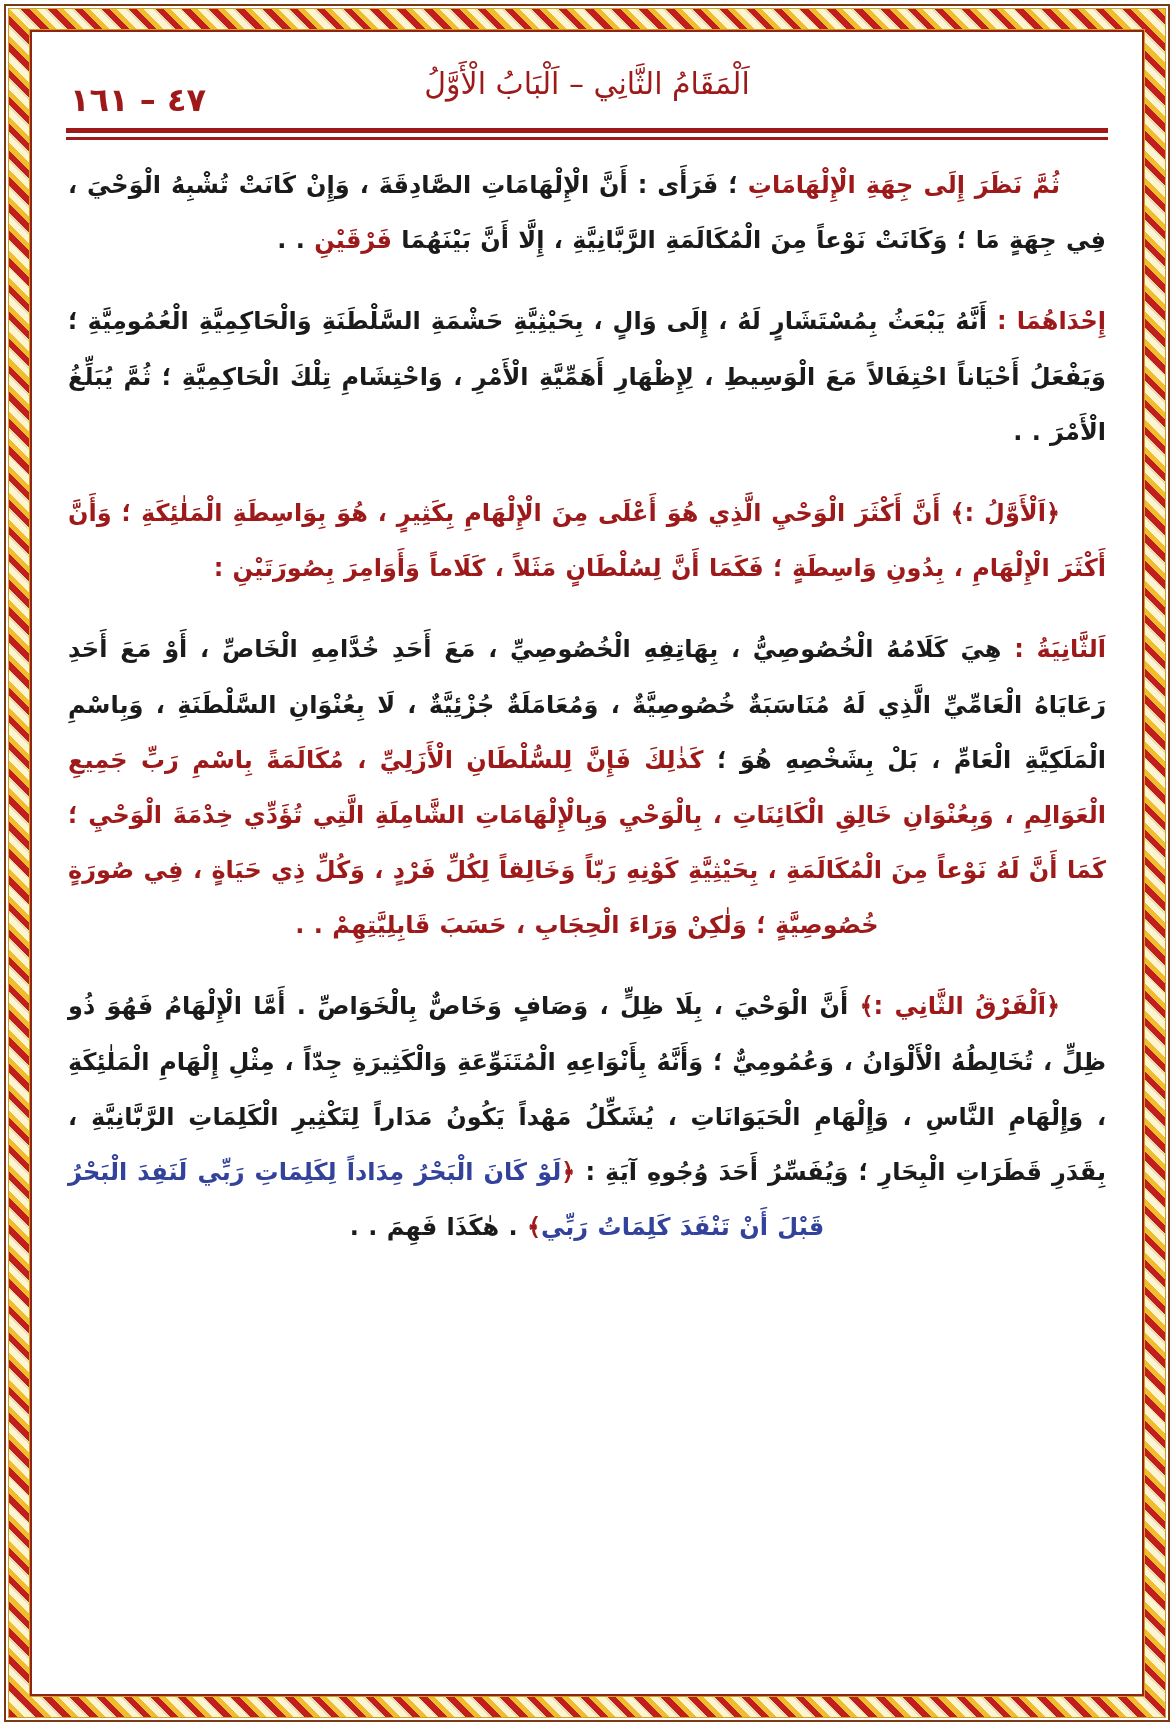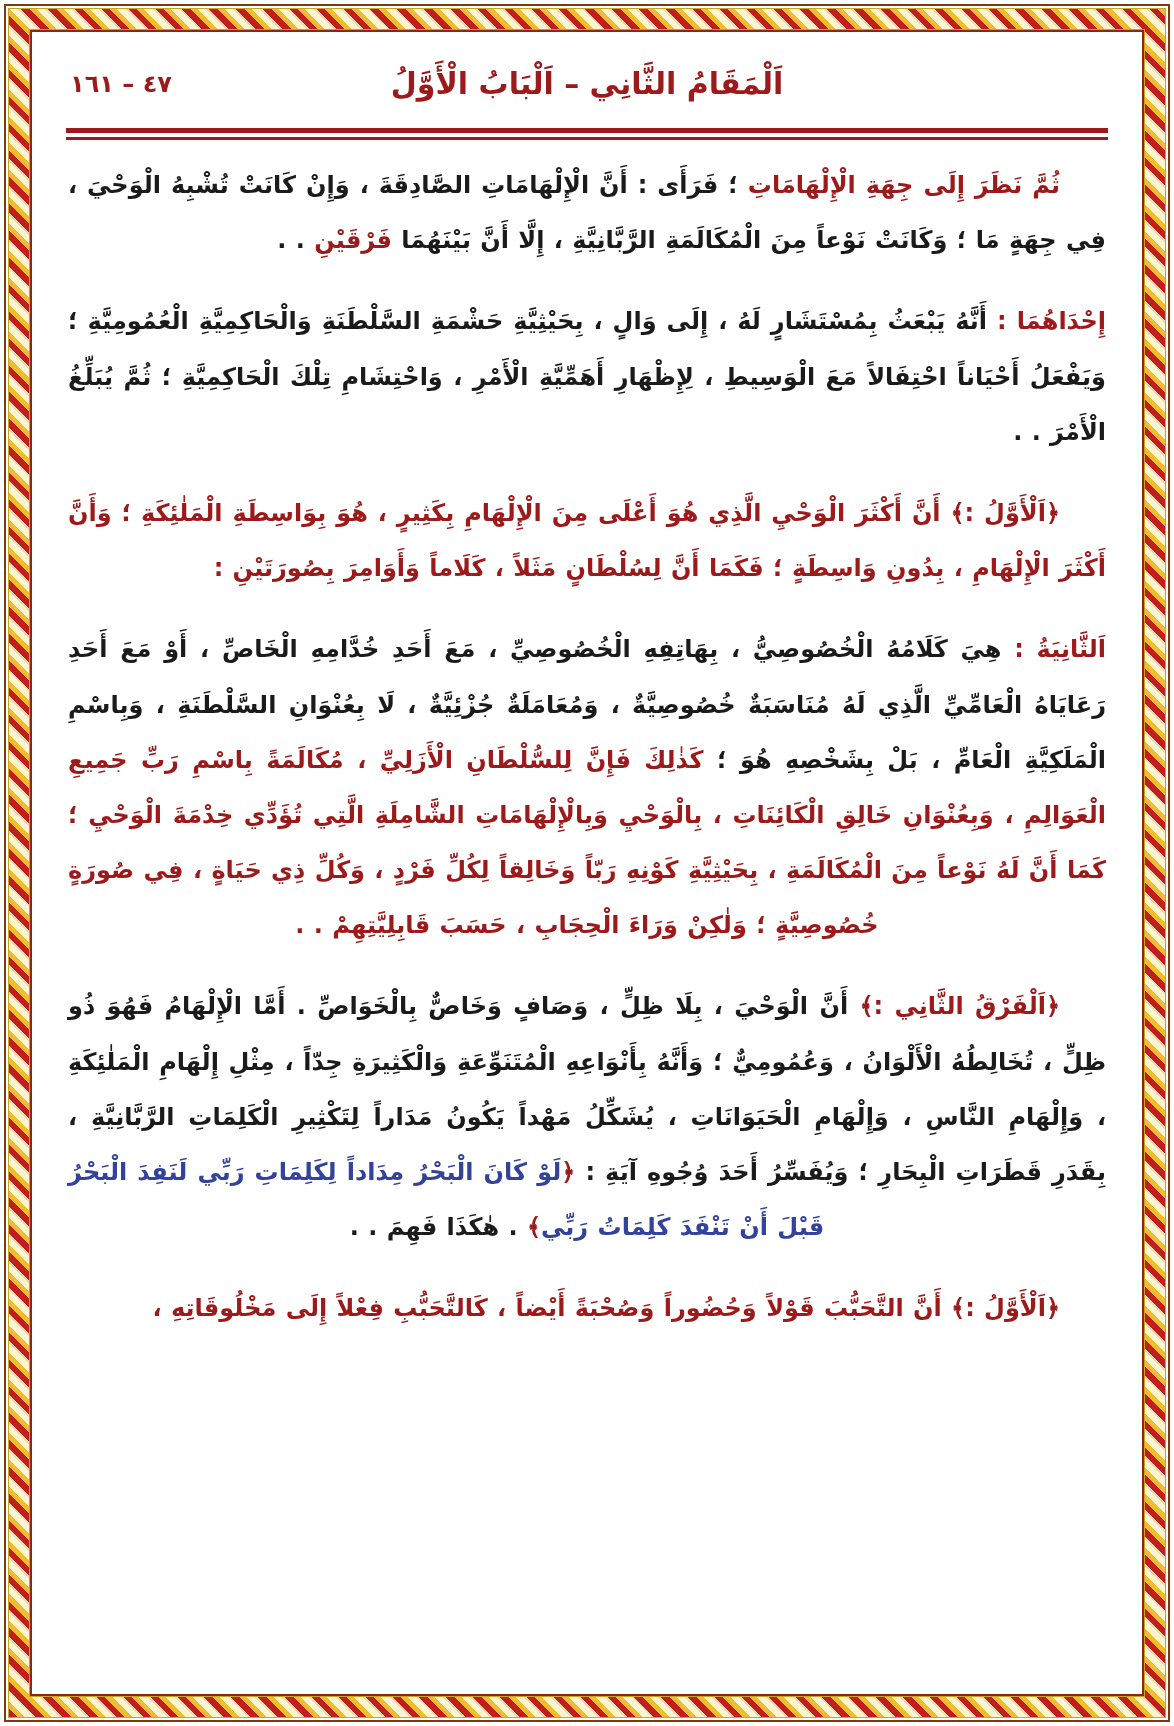--- a/index.html
+++ b/index.html
@@ -16,25 +16,25 @@
     padding:21px;
   }
   .content{
     height:100%;box-sizing:border-box;background:#ffffff;
     border:2px solid #93240f;outline:1px solid #c9a227;
     padding:14px 34px 0 34px;overflow:hidden;
     direction:rtl;
   }
   .header{position:relative;height:56px;margin-top:10px;}
   .page-title{
-    text-align:center;font-size:30px;font-weight:bold;color:var(--red);
+    text-align:center;font-size:30px;font-weight:normal;color:var(--red);
     line-height:56px;
   }
   .page-number{
-    position:absolute;left:4px;top:0;font-size:24px;font-weight:bold;
+    position:absolute;left:4px;top:16px;font-size:32px;font-weight:bold;
     color:var(--red);line-height:56px;
   }
   .divider{
     height:4px;margin:16px 0 18px 0;
     border-top:5px solid var(--red);border-bottom:3px solid var(--red);
   }
   .body-text{padding:0 2px;}
   .para{
     margin:0 0 26px 0;
     font-size:24px;font-weight:bold;line-height:2.3;
@@ -63,19 +63,18 @@
         </div>
 
         <div class="divider"></div>
 
         <div class="body-text" id="body-text">
             <p class="para indent"><span class="seg-red">ثُمَّ نَظَرَ إِلَى جِهَةِ الْإِلْهَامَاتِ</span><span class="seg-black"> ؛ فَرَأَى : أَنَّ الْإِلْهَامَاتِ الصَّادِقَةَ ، وَإِنْ كَانَتْ تُشْبِهُ الْوَحْيَ ، فِي جِهَةٍ مَا ؛ وَكَانَتْ نَوْعاً مِنَ الْمُكَالَمَةِ الرَّبَّانِيَّةِ ، إِلَّا أَنَّ بَيْنَهُمَا </span><span class="seg-red">فَرْقَيْنِ</span><span class="seg-black"> . .</span></p>
             <p class="para"><span class="seg-red">إِحْدَاهُمَا : </span><span class="seg-black">أَنَّهُ يَبْعَثُ بِمُسْتَشَارٍ لَهُ ، إِلَى وَالٍ ، بِحَيْثِيَّةِ حَشْمَةِ السَّلْطَنَةِ وَالْحَاكِمِيَّةِ الْعُمُومِيَّةِ ؛ وَيَفْعَلُ أَحْيَاناً احْتِفَالاً مَعَ الْوَسِيطِ ، لِإِظْهَارِ أَهَمِّيَّةِ الْأَمْرِ ، وَاحْتِشَامِ تِلْكَ الْحَاكِمِيَّةِ ؛ ثُمَّ يُبَلِّغُ الْأَمْرَ . .</span></p>
             <p class="para indent"><span class="seg-red">﴿اَلْأَوَّلُ :﴾ أَنَّ أَكْثَرَ الْوَحْيِ الَّذِي هُوَ أَعْلَى مِنَ الْإِلْهَامِ بِكَثِيرٍ ، هُوَ بِوَاسِطَةِ الْمَلٰئِكَةِ ؛ وَأَنَّ أَكْثَرَ الْإِلْهَامِ ، بِدُونِ وَاسِطَةٍ ؛ فَكَمَا أَنَّ لِسُلْطَانٍ مَثَلاً ، كَلَاماً وَأَوَامِرَ بِصُورَتَيْنِ :</span></p>
             <p class="para last-center"><span class="seg-red">اَلثَّانِيَةُ : </span><span class="seg-black">هِيَ كَلَامُهُ الْخُصُوصِيُّ ، بِهَاتِفِهِ الْخُصُوصِيِّ ، مَعَ أَحَدِ خُدَّامِهِ الْخَاصِّ ، أَوْ مَعَ أَحَدِ رَعَايَاهُ الْعَامِّيِّ الَّذِي لَهُ مُنَاسَبَةٌ خُصُوصِيَّةٌ ، وَمُعَامَلَةٌ جُزْئِيَّةٌ ، لَا بِعُنْوَانِ السَّلْطَنَةِ ، وَبِاسْمِ الْمَلَكِيَّةِ الْعَامِّ ، بَلْ بِشَخْصِهِ هُوَ ؛ </span><span class="seg-red">كَذٰلِكَ فَإِنَّ لِلسُّلْطَانِ الْأَزَلِيِّ ، مُكَالَمَةً بِاسْمِ رَبِّ جَمِيعِ الْعَوَالِمِ ، وَبِعُنْوَانِ خَالِقِ الْكَائِنَاتِ ، بِالْوَحْيِ وَبِالْإِلْهَامَاتِ الشَّامِلَةِ الَّتِي تُؤَدِّي خِدْمَةَ الْوَحْيِ ؛ كَمَا أَنَّ لَهُ نَوْعاً مِنَ الْمُكَالَمَةِ ، بِحَيْثِيَّةِ كَوْنِهِ رَبّاً وَخَالِقاً لِكُلِّ فَرْدٍ ، وَكُلِّ ذِي حَيَاةٍ ، فِي صُورَةٍ خُصُوصِيَّةٍ ؛ وَلٰكِنْ وَرَاءَ الْحِجَابِ ، حَسَبَ قَابِلِيَّتِهِمْ . .</span></p>
             <p class="para indent last-center"><span class="seg-red">﴿اَلْفَرْقُ الثَّانِي :﴾ </span><span class="seg-black">أَنَّ الْوَحْيَ ، بِلَا ظِلٍّ ، وَصَافٍ وَخَاصٌّ بِالْخَوَاصِّ . أَمَّا الْإِلْهَامُ فَهُوَ ذُو ظِلٍّ ، تُخَالِطُهُ الْأَلْوَانُ ، وَعُمُومِيٌّ ؛ وَأَنَّهُ بِأَنْوَاعِهِ الْمُتَنَوِّعَةِ وَالْكَثِيرَةِ جِدّاً ، مِثْلِ إِلْهَامِ الْمَلٰئِكَةِ ، وَإِلْهَامِ النَّاسِ ، وَإِلْهَامِ الْحَيَوَانَاتِ ، يُشَكِّلُ مَهْداً يَكُونُ مَدَاراً لِتَكْثِيرِ الْكَلِمَاتِ الرَّبَّانِيَّةِ ، بِقَدَرِ قَطَرَاتِ الْبِحَارِ ؛ وَيُفَسِّرُ أَحَدَ وُجُوهِ آيَةِ : </span><span class="seg-redbracket">﴿</span><span class="seg-blue">لَوْ كَانَ الْبَحْرُ مِدَاداً لِكَلِمَاتِ رَبِّي لَنَفِدَ الْبَحْرُ قَبْلَ أَنْ تَنْفَدَ كَلِمَاتُ رَبِّي</span><span class="seg-redbracket">﴾</span><span class="seg-black"> . هٰكَذَا فَهِمَ . .</span></p>
-            <p class="para indent"><span class="seg-red">﴿اَلْأَوَّلُ :﴾ أَنَّ التَّحَبُّبَ قَوْلاً وَحُضُوراً وَصُحْبَةً أَيْضاً ، كَالتَّحَبُّبِ فِعْلاً إِلَى مَخْلُوقَاتِهِ ،</span></p>
           </div>
 
       </div>
     </div>
   </div>
 </div>
 
 </body></html>

